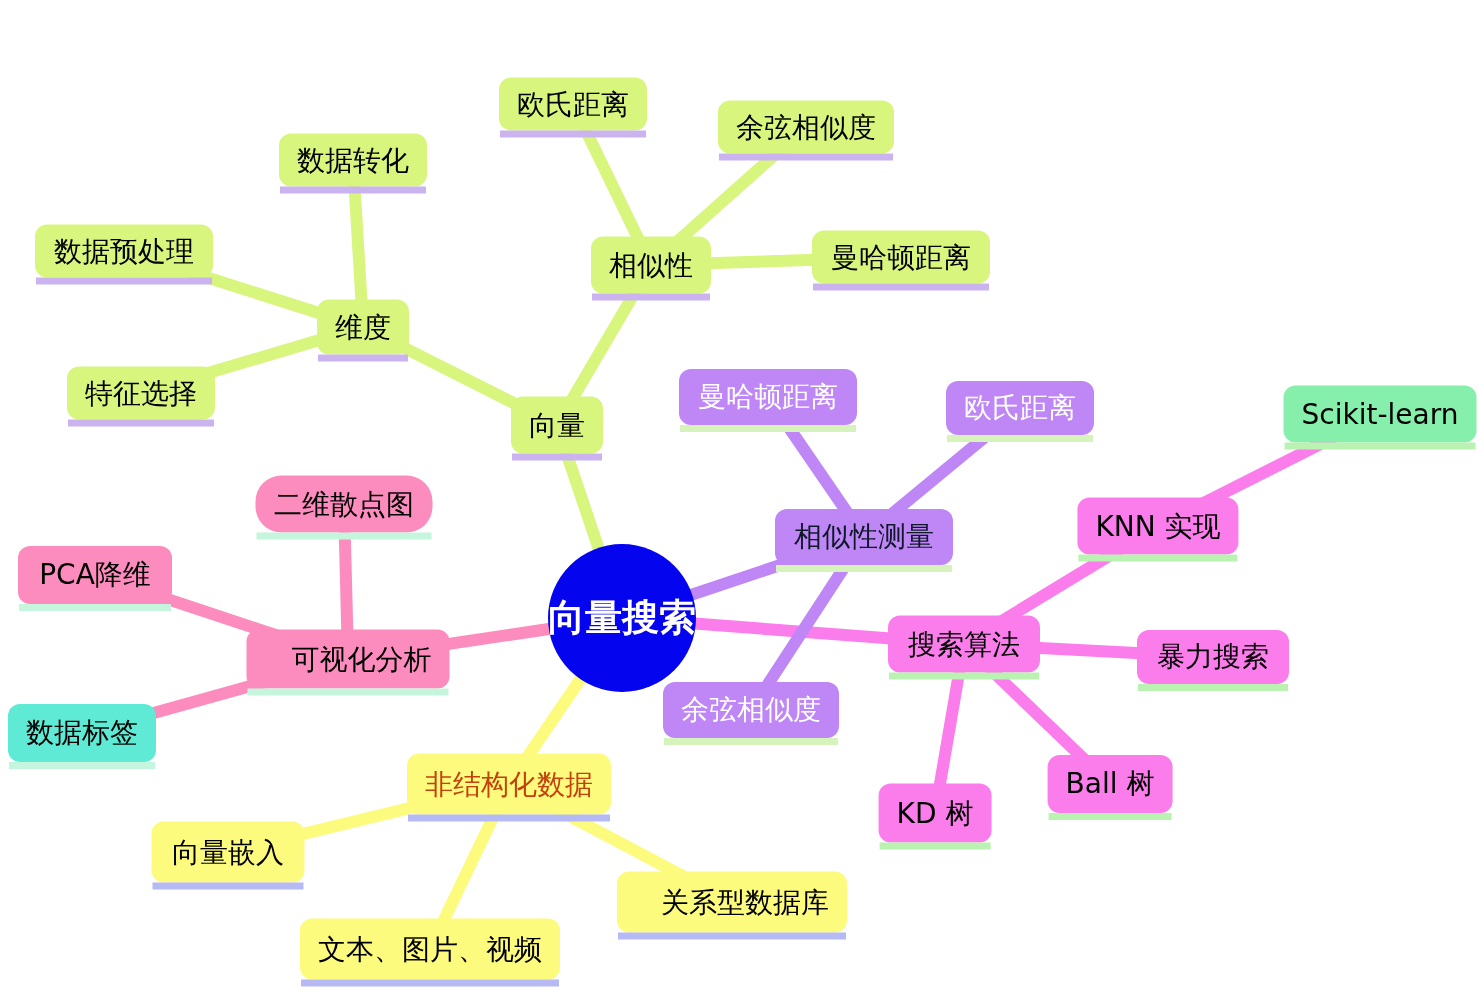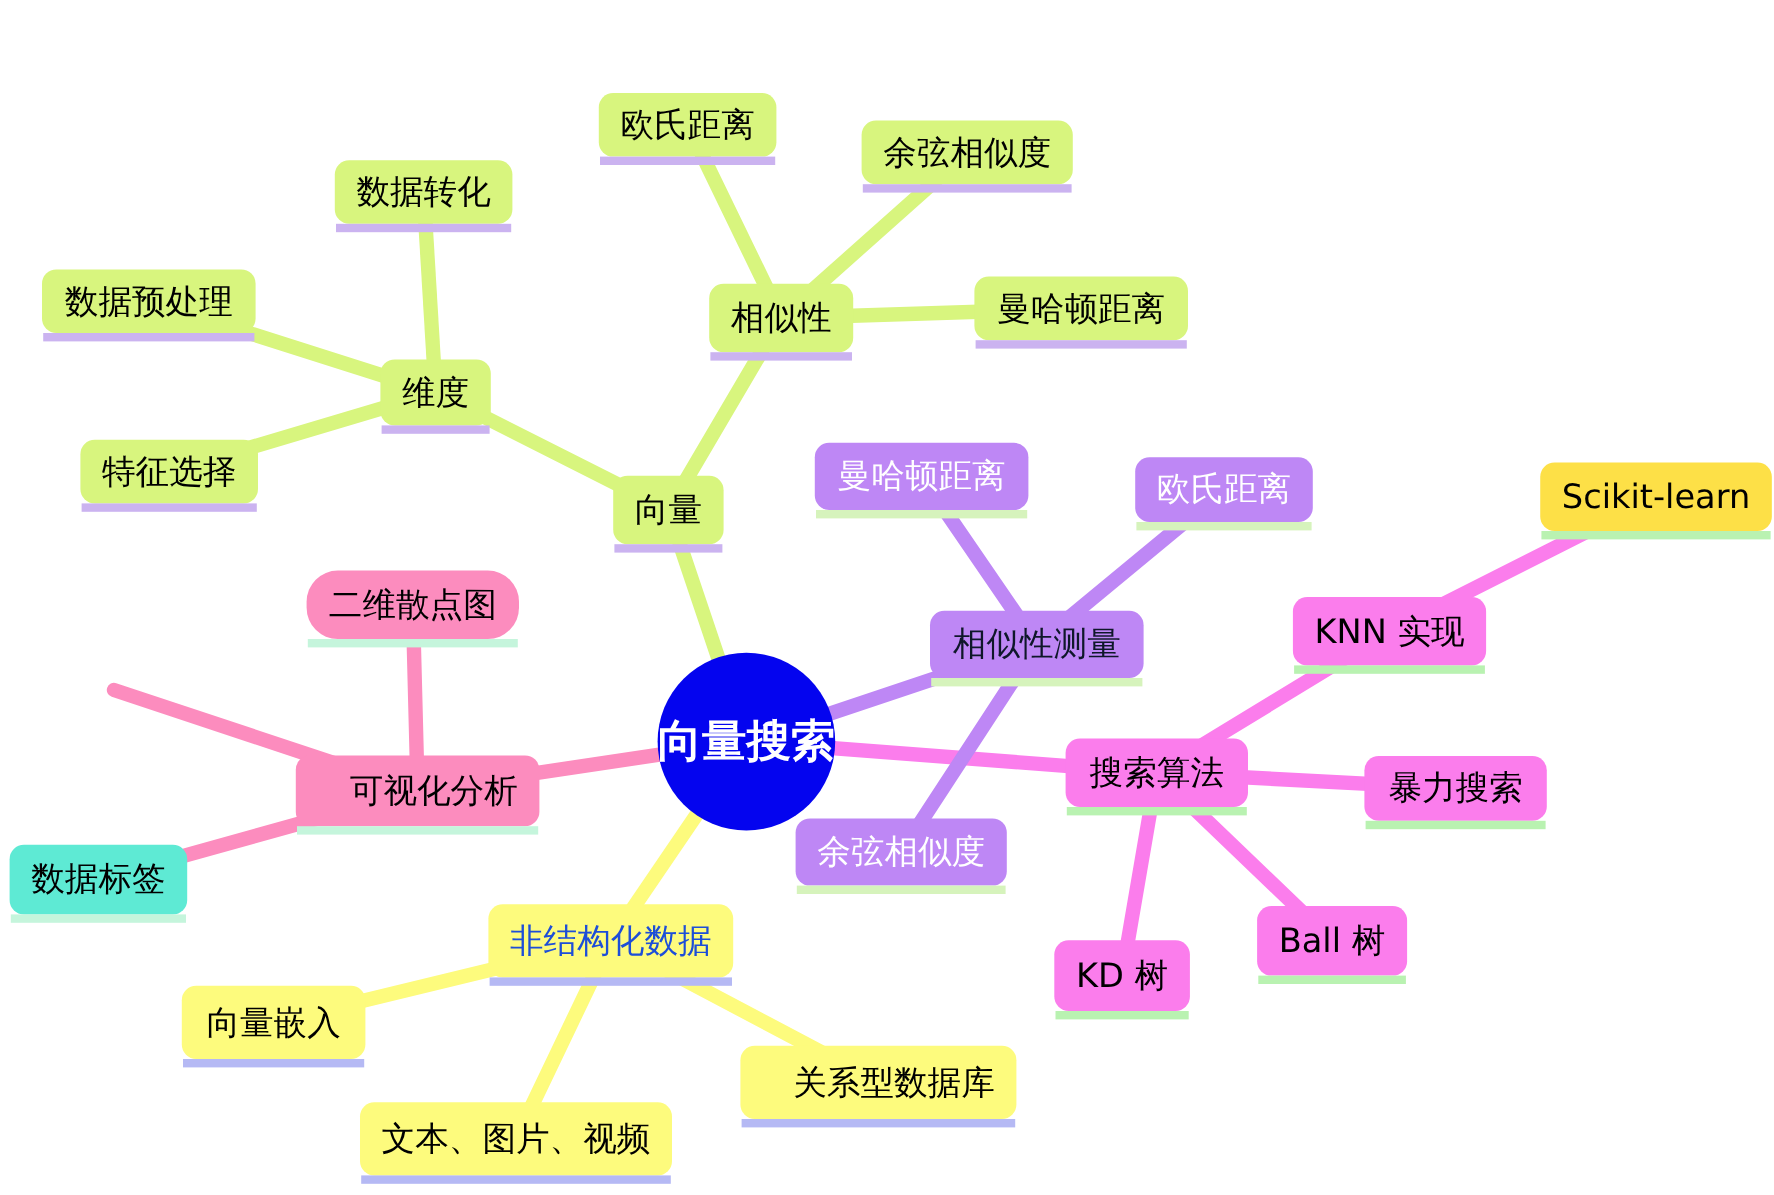--- a/index.html
+++ b/index.html
@@ -107,42 +107,45 @@
     </div>
   <div class="node" style="left: 751px; top: 710px; min-width: 176px; height: 56px; background: rgb(190, 135, 245); color: rgb(255, 255, 255); --ul: #D6F3BC;">
       <span>余弦相似度</span>
     </div>
   <div class="node" style="left: 964px; top: 644px; min-width: 152px; height: 57px; background: rgb(251, 125, 236); color: rgb(0, 0, 0); --ul: #B9F2B1;">
       <span>搜索算法</span>
     </div>
   <div class="node" style="left: 1158px; top: 526px; min-width: 152px; height: 57px; background: rgb(251, 125, 236); color: rgb(0, 0, 0); --ul: #B9F2B1;">
       <span>KNN 实现</span>
     </div>
-  <div class="node" style="left: 1380px; top: 414px; min-width: 176px; height: 57px; background: #fde047; color: rgb(0, 0, 0); --ul: #B9F2B1;">
+  <div class="node" style="left: 1380px; top: 414px; min-width: 176px; height: 57px; background: #86efac; color: rgb(0, 0, 0); --ul: #B9F2B1;">
       <span>Scikit-learn</span>
     </div>
   <div class="node" style="left: 1213px; top: 657px; min-width: 152px; height: 54px; background: rgb(251, 125, 236); color: rgb(0, 0, 0); --ul: #B9F2B1;">
       <span>暴力搜索</span>
     </div>
   <div class="node" style="left: 935px; top: 813px; min-width: 100px; height: 59px; background: rgb(251, 125, 236); color: rgb(0, 0, 0); --ul: #B9F2B1;">
       <span>KD 树</span>
     </div>
   <div class="node" style="left: 1110px; top: 784px; min-width: 120px; height: 58px; background: rgb(251, 125, 236); color: rgb(0, 0, 0); --ul: #B9F2B1;">
       <span>Ball 树</span>
     </div>
   <div class="node" style="left: 348px; top: 659px; min-width: 180px; height: 59px; background: rgb(252, 140, 190); color: rgb(0, 0, 0); padding-left: 45px; --ul: #C5F5DC;">
       <span>可视化分析</span>
     </div>
   <div class="node" style="left: 344px; top: 504px; min-width: 177px; height: 57px; background: rgb(252, 140, 190); color: rgb(0, 0, 0); border-radius: 26px; --ul: #C5F5DC;">
       <span>二维散点图</span>
     </div>
+  <div class="node" style="left: 95px; top: 575px; min-width: 154px; height: 58px; background: rgb(252, 140, 190); color: rgb(0, 0, 0); --ul: #C5F5DC;">
+      <span>PCA降维</span>
+    </div>
   <div class="node" style="left: 82px; top: 733px; min-width: 147px; height: 58px; background: #5eead4; color: rgb(0, 0, 0); --ul: #C5F5DC;">
       <span>数据标签</span>
     </div>
-  <div class="node" style="left: 509px; top: 784px; min-width: 202px; height: 61px; background: rgb(253, 251, 125); color: #1d4ed8; --ul: #B5B9F4;">
+  <div class="node" style="left: 509px; top: 784px; min-width: 202px; height: 61px; background: rgb(253, 251, 125); color: #c2410c; --ul: #B5B9F4;">
       <span>非结构化数据</span>
     </div>
   <div class="node" style="left: 228px; top: 852px; min-width: 153px; height: 61px; background: rgb(253, 251, 125); color: rgb(0, 0, 0); --ul: #B5B9F4;">
       <span>向量嵌入</span>
     </div>
   <div class="node" style="left: 430px; top: 949px; min-width: 260px; height: 61px; background: rgb(253, 251, 125); color: rgb(0, 0, 0); --ul: #B5B9F4;">
       <span>文本、图片、视频</span>
     </div>
   <div class="node" style="left: 732px; top: 902px; min-width: 215px; height: 61px; background: rgb(253, 251, 125); color: rgb(0, 0, 0); padding-left: 44px; --ul: #B5B9F4;">
       <span>关系型数据库</span>

